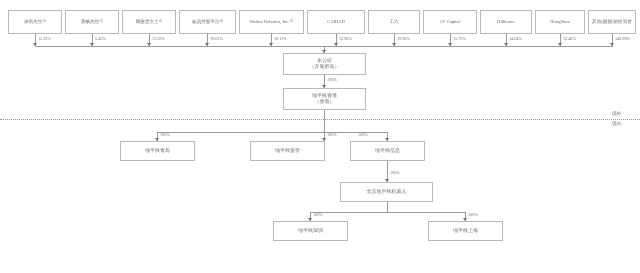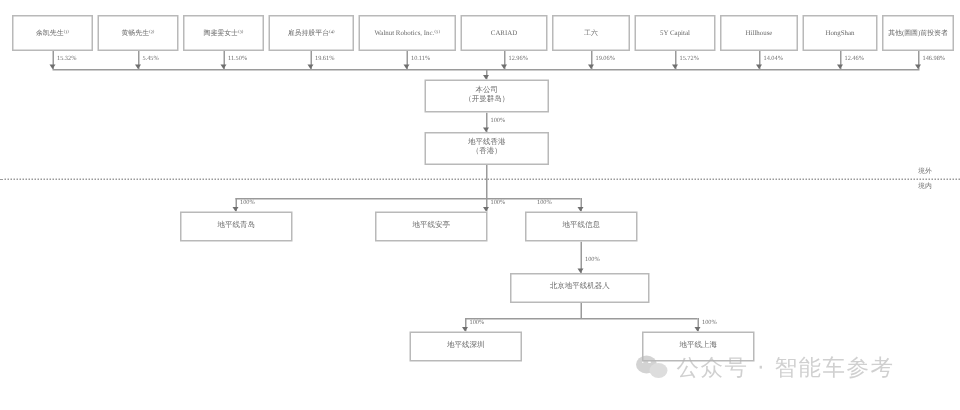--- a/index.html
+++ b/index.html
@@ -266,23 +266,14 @@
   <div class="pct" style="left:313px; top:212px;">100%</div>
   <div class="pct" style="left:468px; top:212px;">100%</div>
 
   <div class="node mid-node" style="left:273px; top:221px; width:75px; height:20px;">
     <span class="l1">地平线深圳</span>
   </div>
   <div class="node mid-node" style="left:428px; top:221px; width:75px; height:20px;">
     <span class="l1">地平线上海</span>
   </div>
 
-  <div id="watermark">
-    <div class="wechat">
-      <div class="bub b1"></div>
-      <div class="bub b2"></div>
-      <div class="dot" style="left:3.5px; top:3.5px;"></div>
-      <div class="dot" style="left:8px;   top:3.5px;"></div>
-    </div>
-    <div class="wmtext">公众号 · 智能车参考</div>
-  </div>
 
 </div>
 
 </body></html>

